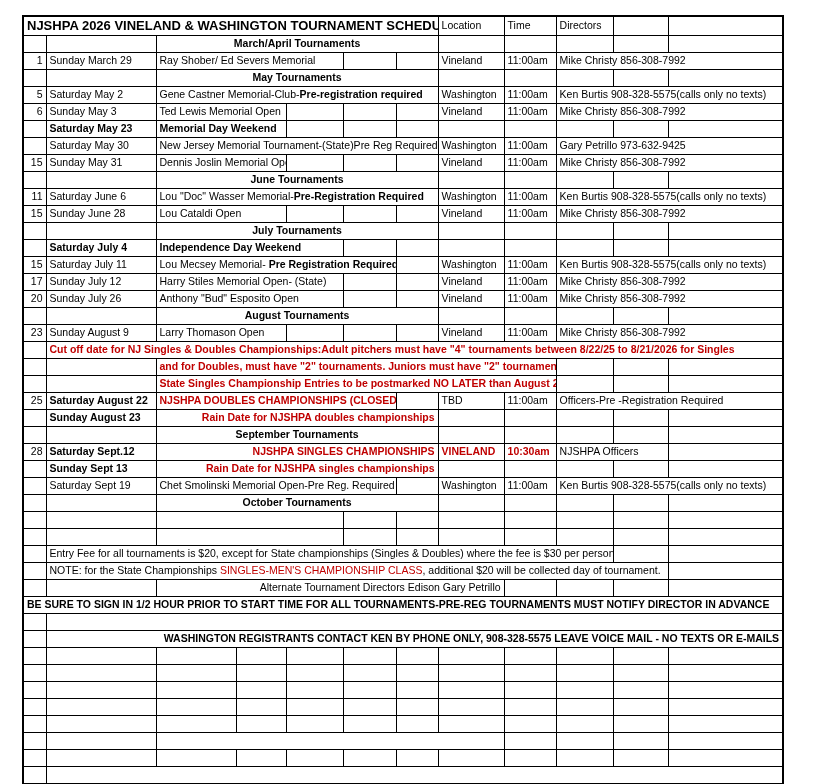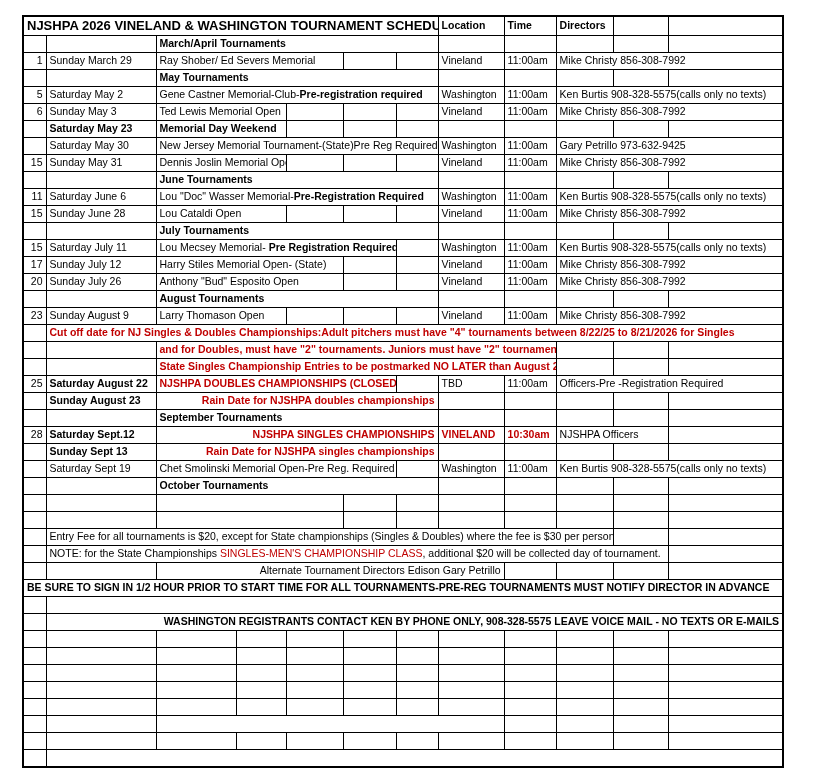--- a/index.html
+++ b/index.html
@@ -3,26 +3,26 @@
 <meta charset="utf-8">
 <style>
   html,body{margin:0;padding:0;background:#fff}
   body{width:813px;height:784px;position:relative;font-family:"Liberation Sans",sans-serif;color:#000}
   .sheet{position:absolute;left:22px;top:15px}
   table{border-collapse:collapse;table-layout:fixed;width:760px;border:2.5px solid #000}
   td{border:1px solid #000;height:16px;padding:0 3px;font-size:10.5px;line-height:1.05;
      overflow:hidden;white-space:nowrap;vertical-align:middle}
   tr.trow td{height:18px}
   .ttl{font-size:13px;font-weight:700}
-  .hd{font-weight:700}
+  .hd{font-weight:400}
   .b{font-weight:700}
   .red{color:#c00000}
   .c{text-align:right}
   .r{text-align:right}
-  .sec{font-weight:700;text-align:left}
+  .sec{font-weight:700;text-align:center}
 </style>
 </head>
 <body>
 
 <div class="sheet">
 <table>
 <colgroup>
 <col style="width:23px">
         <col style="width:110px">
         <col style="width:80px">
@@ -172,20 +172,32 @@
  <td></td>
           <td></td>
  <td colspan="5" class="sec">July Tournaments</td>
  <td></td>
           <td></td>
  <td></td>
           <td></td>
           <td></td>
 </tr>
 
+<tr>
+ <td></td>
+ <td class="b">Saturday July 4</td>
+ <td colspan="3" class="b">Independence Day Weekend</td>
+ <td></td>
+          <td></td>
+ <td></td>
+ <td></td>
+ <td></td>
+          <td></td>
+          <td></td>
+</tr>
 
 <tr>
  <td class="r">15</td>
  <td>Saturday July 11</td>
  <td colspan="4"><span>Lou Mecsey Memorial- </span><span class="b">Pre Registration Required</span></td>
  <td></td>
  <td>Washington</td>
  <td>11:00am</td>
  <td colspan="3">Ken Burtis 908-328-5575(calls only no texts)</td>
 </tr>

